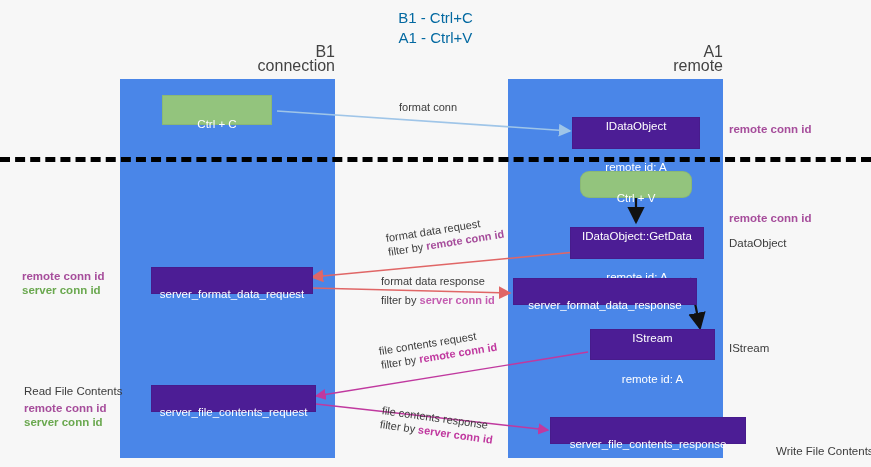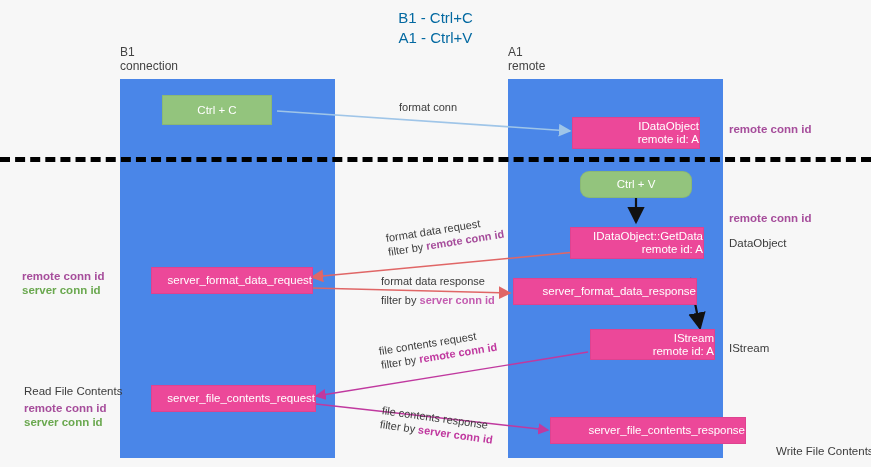--- a/index.html
+++ b/index.html
@@ -17,22 +17,22 @@
   .lane{
     position:absolute;
     background:#4a86e8;
   }
   #lane-b1{left:120px;top:79px;width:215px;height:379px;}
   #lane-a1{left:508px;top:79px;width:215px;height:379px;}
 
   
   .lane-head{
     position:absolute;
-    text-align:left;
-    font-size:12px;
+    text-align:right;
+    font-size:16px;
     line-height:14px;
     color:#434343;
     width:215px;
   }
   #head-b1{left:120px;top:45px;}
   #head-a1{left:508px;top:45px;}
   .lane-head .l1{display:block;}
   .lane-head .l2{display:block;}
 
   
@@ -50,22 +50,22 @@
     flex-direction:column;
     align-items:center;
     justify-content:center;
     color:#ffffff;
     font-size:11.5px;
     line-height:13px;
     text-align:center;
     border:1px solid rgba(0,0,0,0.06);
   }
   .node.green{background:#93c47d;}
-  .node.orange{background:#ec4899;align-items:flex-end;}
-  .node .ln{display:block;white-space:nowrap;}
+  .node.orange{background:#4c1d95;}
+  .node .ln{display:block;white-space:nowrap;margin-top:28px;}
 
   
   .note{
     position:absolute;
     font-size:11.5px;
     line-height:14px;
     white-space:nowrap;
   }
   .note .purple{color:#a64d9b;font-weight:bold;display:block;}
   .note .green{color:#6aa84f;font-weight:bold;display:block;}

